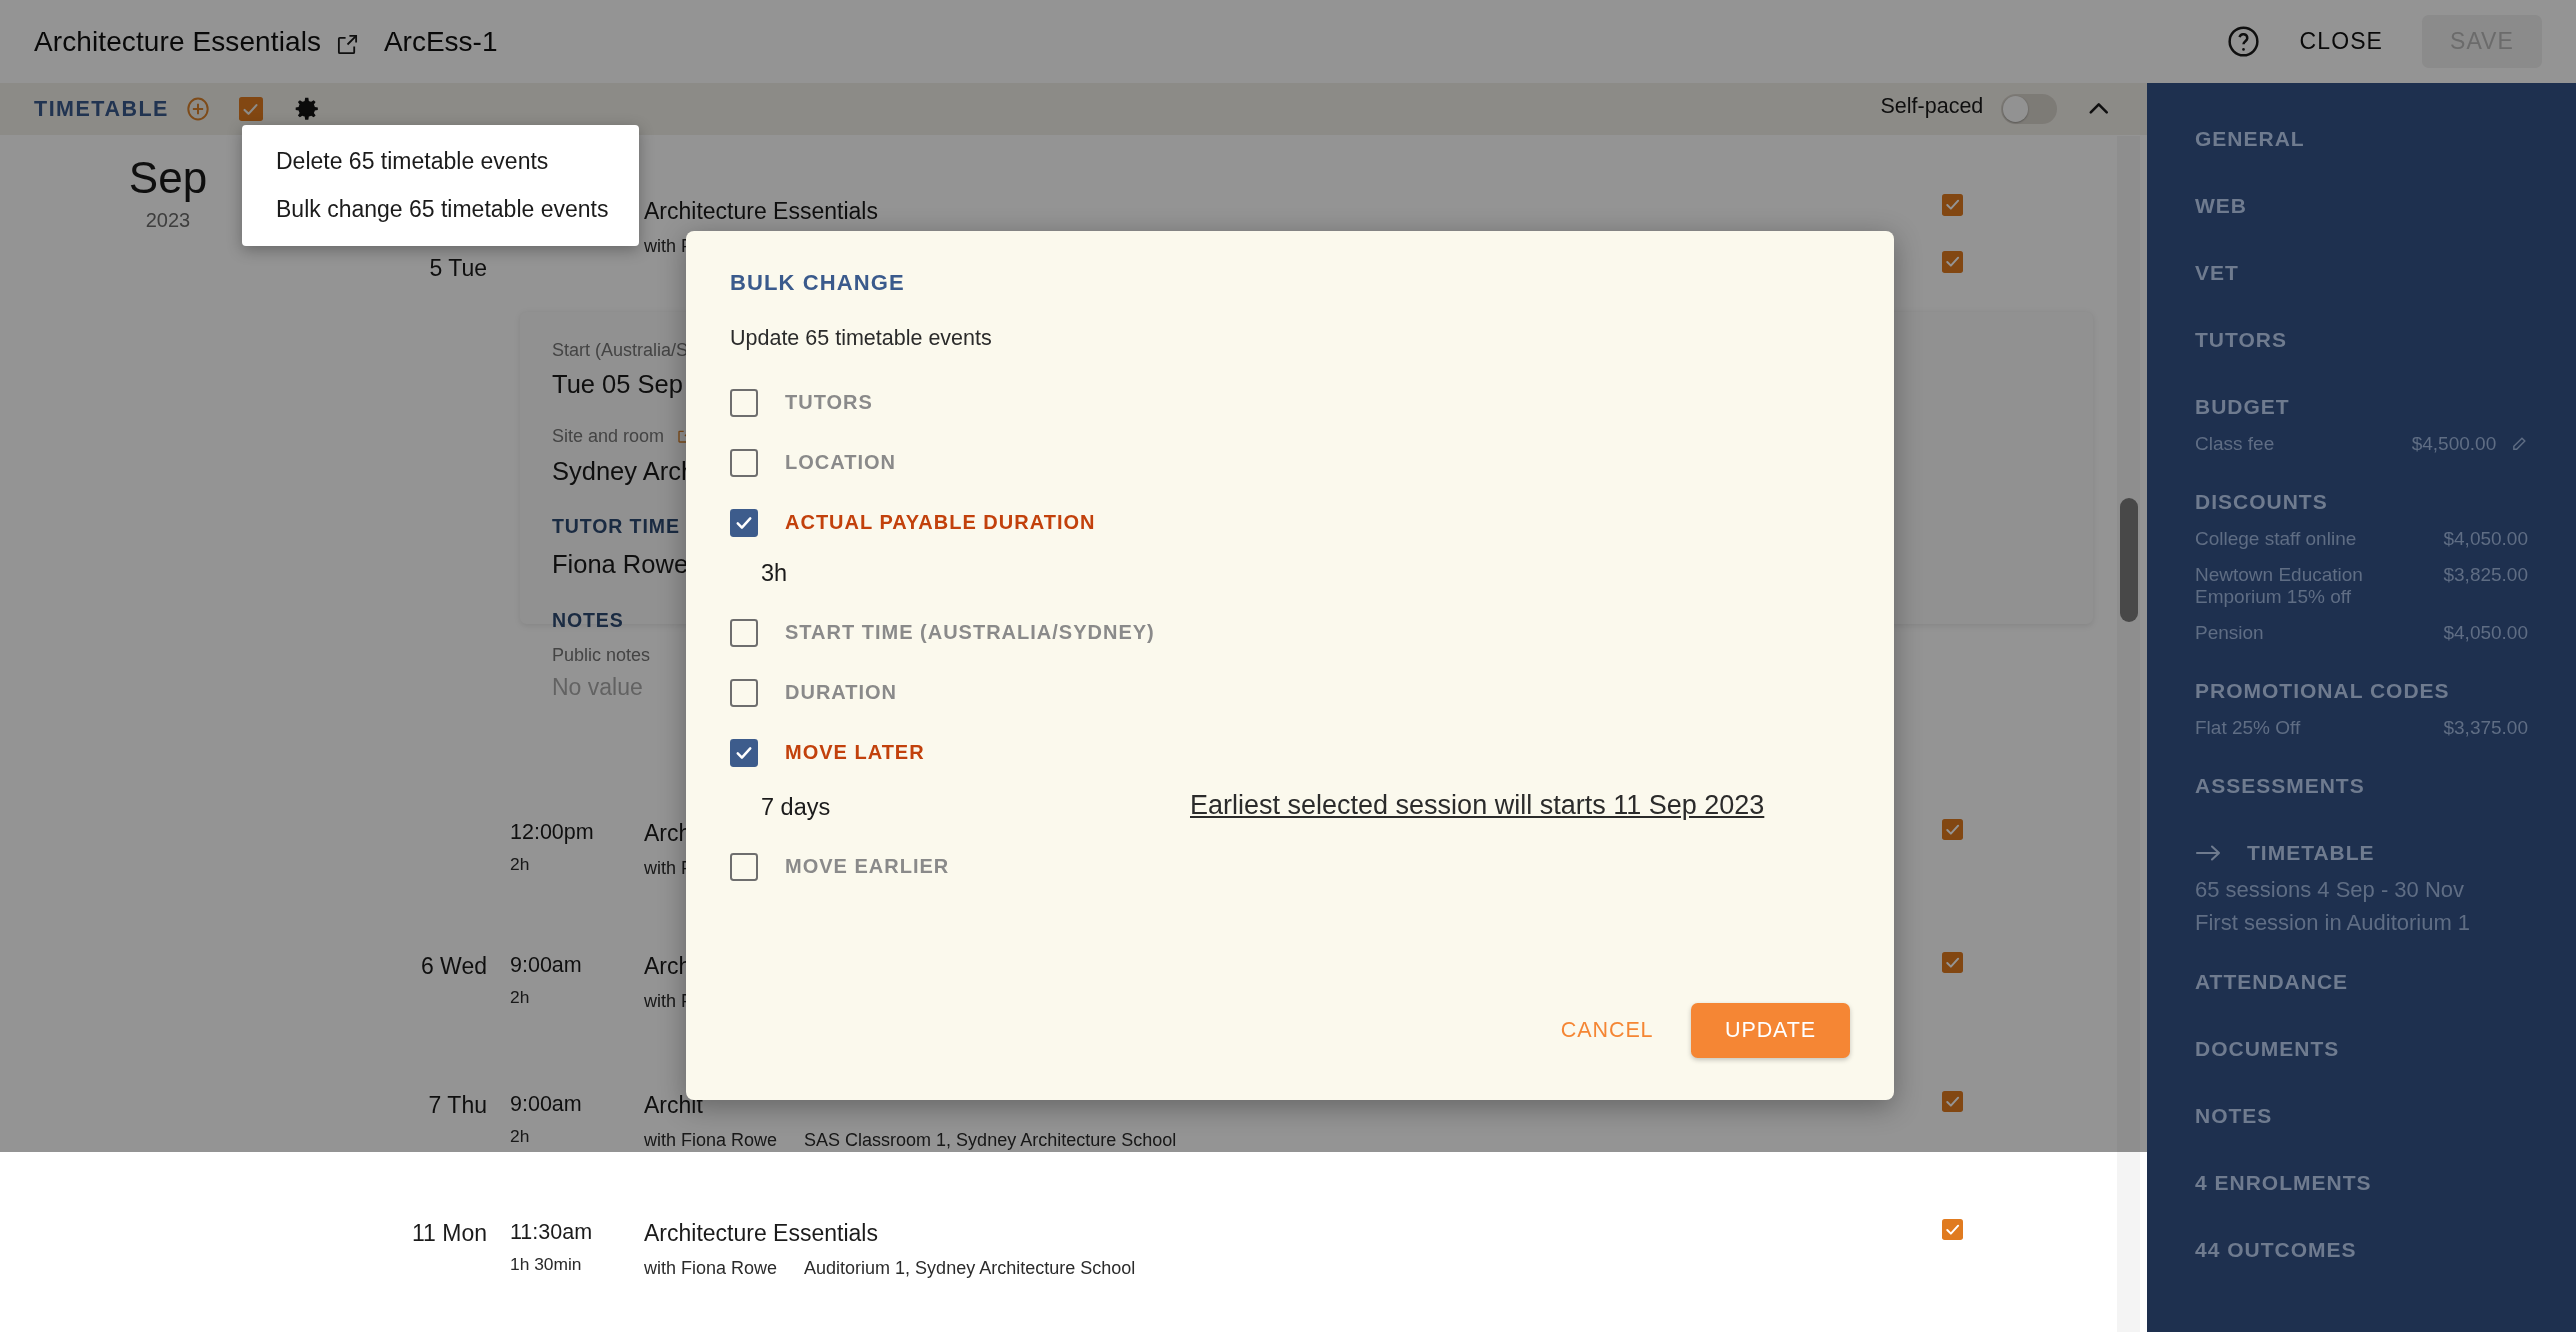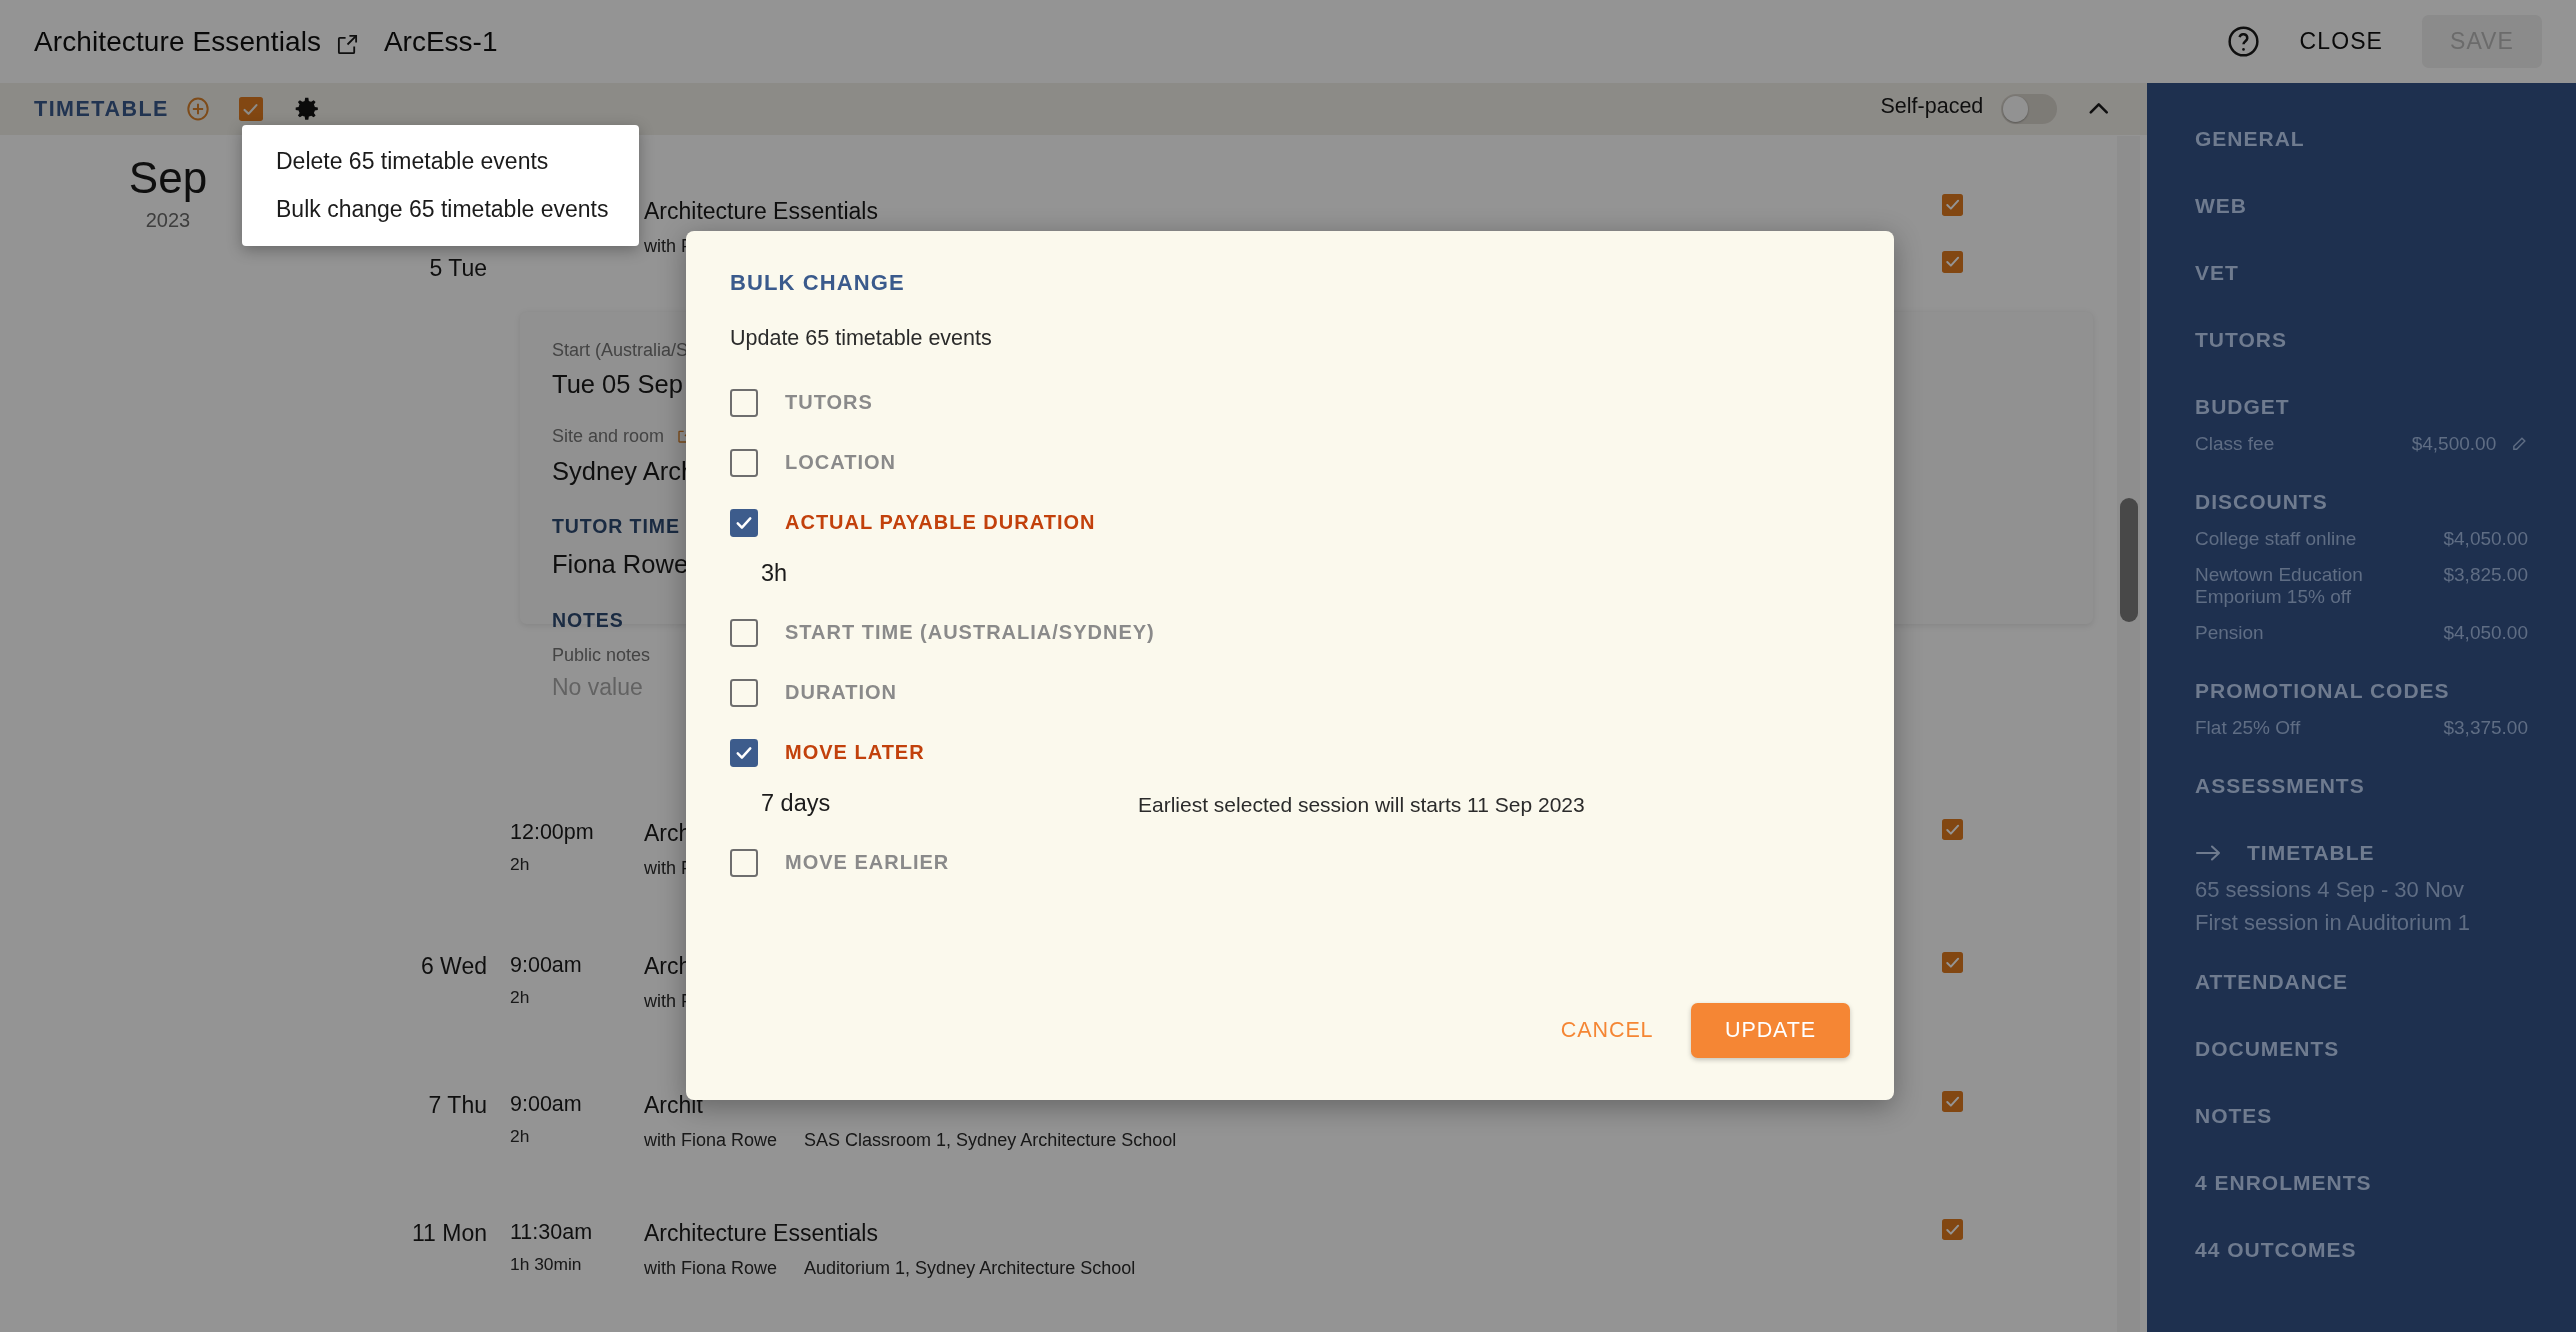--- a/index.html
+++ b/index.html
@@ -6,21 +6,21 @@
   html, body {
     width: 2576px; height: 1332px;
     font-family: "Liberation Sans", sans-serif;
     overflow: hidden;
     background: #ffffff;
   }
 
   
   #app {
     position: relative;
-    width: 2576px; height: 1332px;
+    width: 2576px; height: 1152px;
     background: #ffffff;
     padding-left: 29px;
   }
 
   
   .scrim {
     position: absolute; inset: 0;
     background: rgba(0,0,0,0.42);
     z-index: 40;
     pointer-events: none;
@@ -233,21 +233,21 @@
   .opt-lbl.on { color: #c2410c; }
   .opt-body {
     margin-top: 23px; padding-left: 31px;
     display: flex; align-items: flex-end;
   }
   .opt-field {
     font-size: 23.5px; color: #1b1b1b;
     border: none; background: transparent;
     font-family: inherit; width: 349px; outline: none;
   }
-  .opt-hint { font-size: 21px; color: #2b2b2b; margin-left: 28px; }
+  .opt-hint { font-size: 27px; color: #2b2b2b; margin-left: 80px; text-decoration: underline; }
 
   .modal-actions {
     position: absolute; right: 44px; bottom: 42px;
     display: flex; align-items: center; gap: 25.5px;
   }
   .cancel-btn {
     font-size: 21.5px; letter-spacing: 0.9px; color: #f58634;
     background: none; border: none; cursor: pointer;
     font-family: inherit; padding: 9.4px 12px;
   }

